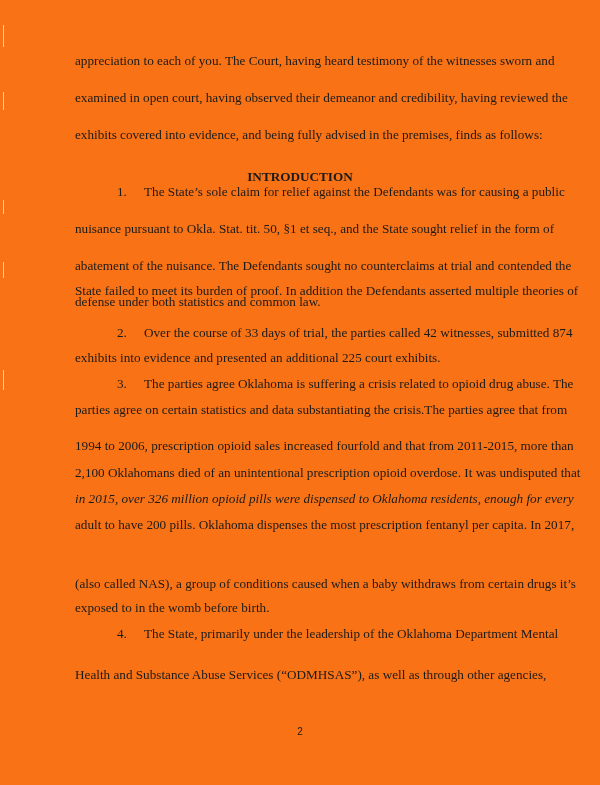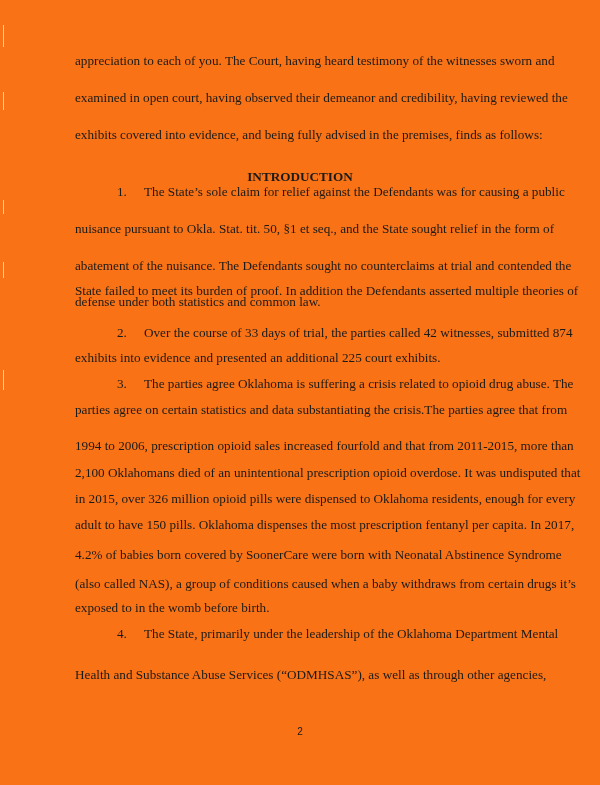--- a/index.html
+++ b/index.html
@@ -83,23 +83,22 @@
 
   <div class="num" style="top:325px;">2.</div>
   <div class="line" style="top:325px;left:144px;">Over the course of 33 days of trial, the parties called 42 witnesses, submitted 874</div>
   <div class="line" style="top:350px;">exhibits into evidence and presented an additional 225 court exhibits.</div>
 
   <div class="num" style="top:376px;">3.</div>
   <div class="line" style="top:376px;left:144px;">The parties agree Oklahoma is suffering a crisis related to opioid drug abuse. The</div>
   <div class="line" style="top:402px;">parties agree on certain statistics and data substantiating the crisis.The parties agree that from</div>
   <div class="line" style="top:438px;">1994 to 2006, prescription opioid sales increased fourfold and that from 2011-2015, more than</div>
   <div class="line" style="top:465px;">2,100 Oklahomans died of an unintentional prescription opioid overdose. It was undisputed that</div>
-  <div class="line" style="top:491px;">in 2015, over 326 million opioid pills were dispensed to Oklahoma residents, enough for every</div>
-  <div class="line" style="top:517px;">adult to have 150 pills. Oklahoma dispenses the most prescription fentanyl per capita. In 2017,</div>
-  <div class="line" style="top:547px;">4.2% of babies born covered by SoonerCare were born with Neonatal Abstinence Syndrome</div>
+  <div class="line" style="top:491px;font-style:italic;">in 2015, over 326 million opioid pills were dispensed to Oklahoma residents, enough for every</div>
+  <div class="line" style="top:517px;">adult to have 200 pills. Oklahoma dispenses the most prescription fentanyl per capita. In 2017,</div>
   <div class="line" style="top:576px;">(also called NAS), a group of conditions caused when a baby withdraws from certain drugs it’s</div>
   <div class="line" style="top:600px;">exposed to in the womb before birth.</div>
 
   <div class="num" style="top:626px;">4.</div>
   <div class="line" style="top:626px;left:144px;">The State, primarily under the leadership of the Oklahoma Department Mental</div>
   <div class="line" style="top:652px;margin-top:15px;">Health and Substance Abuse Services (“ODMHSAS”), as well as through other agencies,</div>
 
   <div class="pagenum">2</div>
 </div>
 

